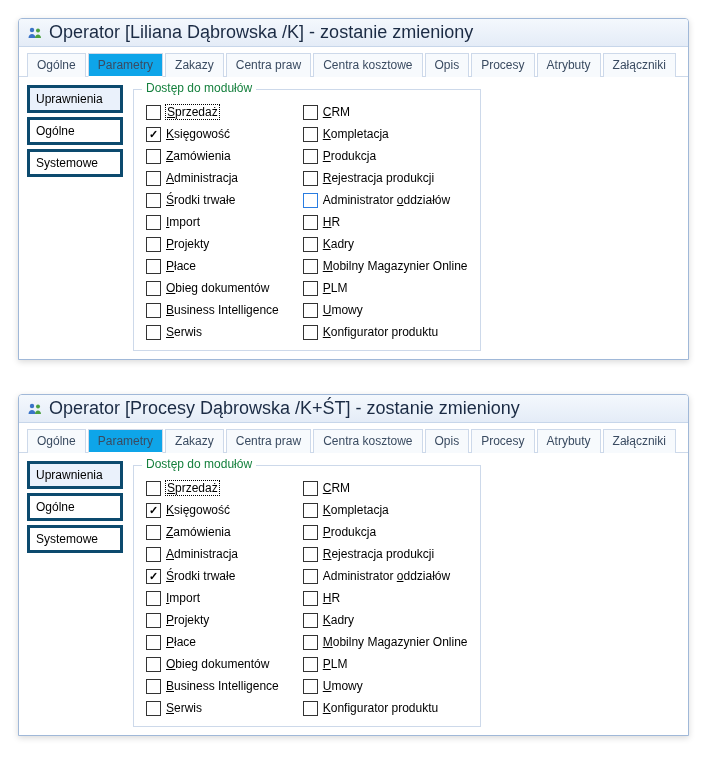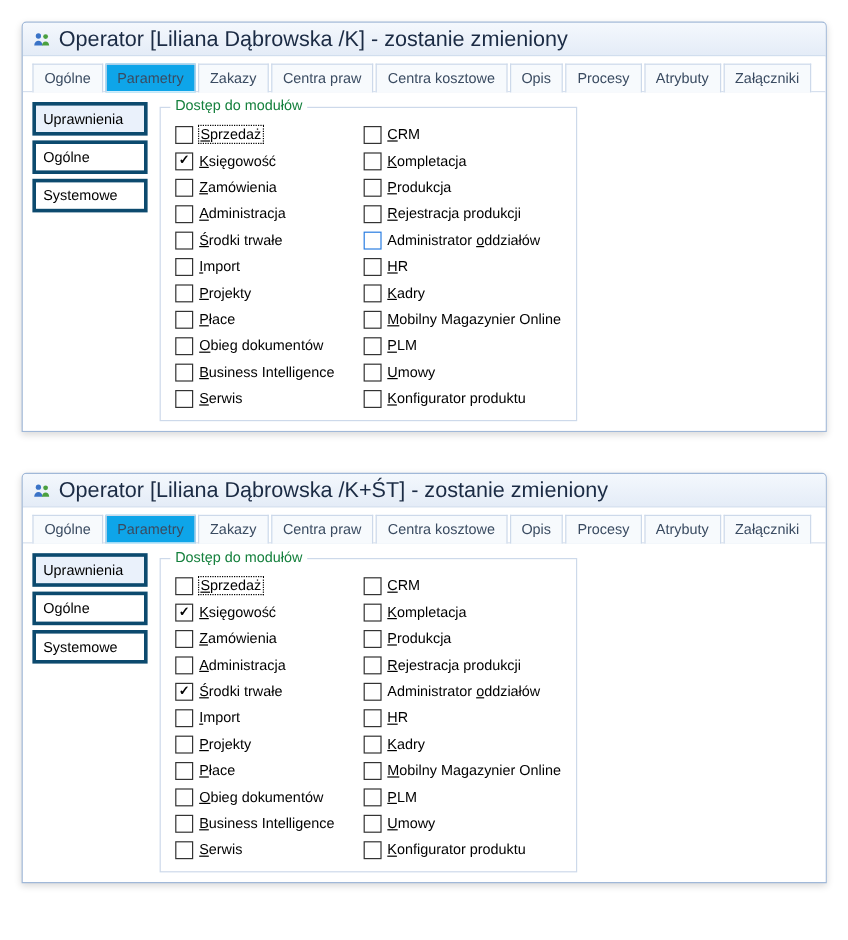--- a/index.html
+++ b/index.html
@@ -249,21 +249,21 @@
       </div>
     </div>
     <div class="window">
       <div class="titlebar">
         <svg width="16" height="16" viewBox="0 0 16 16">
     <circle cx="5" cy="5" r="2.2" fill="#3a73c7"></circle>
     <path d="M1.5 13c0-2.5 1.8-4 3.5-4s3.5 1.5 3.5 4z" fill="#3a73c7"></path>
     <circle cx="11" cy="5.5" r="2" fill="#4aa03f"></circle>
     <path d="M8 13c0-2.2 1.5-3.5 3-3.5s3 1.3 3 3.5z" fill="#4aa03f"></path>
   </svg>
-        <span>Operator [Liliana Dąbrowska /K+ŚT] - zostanie zmieniony</span>
+        <span>Operator [Procesy Dąbrowska /K+ŚT] - zostanie zmieniony</span>
       </div>
       <div class="tabstrip">
         <div class="tab">Ogólne</div>
         <div class="tab active">Parametry</div>
         <div class="tab">Zakazy</div>
         <div class="tab">Centra praw</div>
         <div class="tab">Centra kosztowe</div>
         <div class="tab">Opis</div>
         <div class="tab">Procesy</div>
         <div class="tab">Atrybuty</div>

